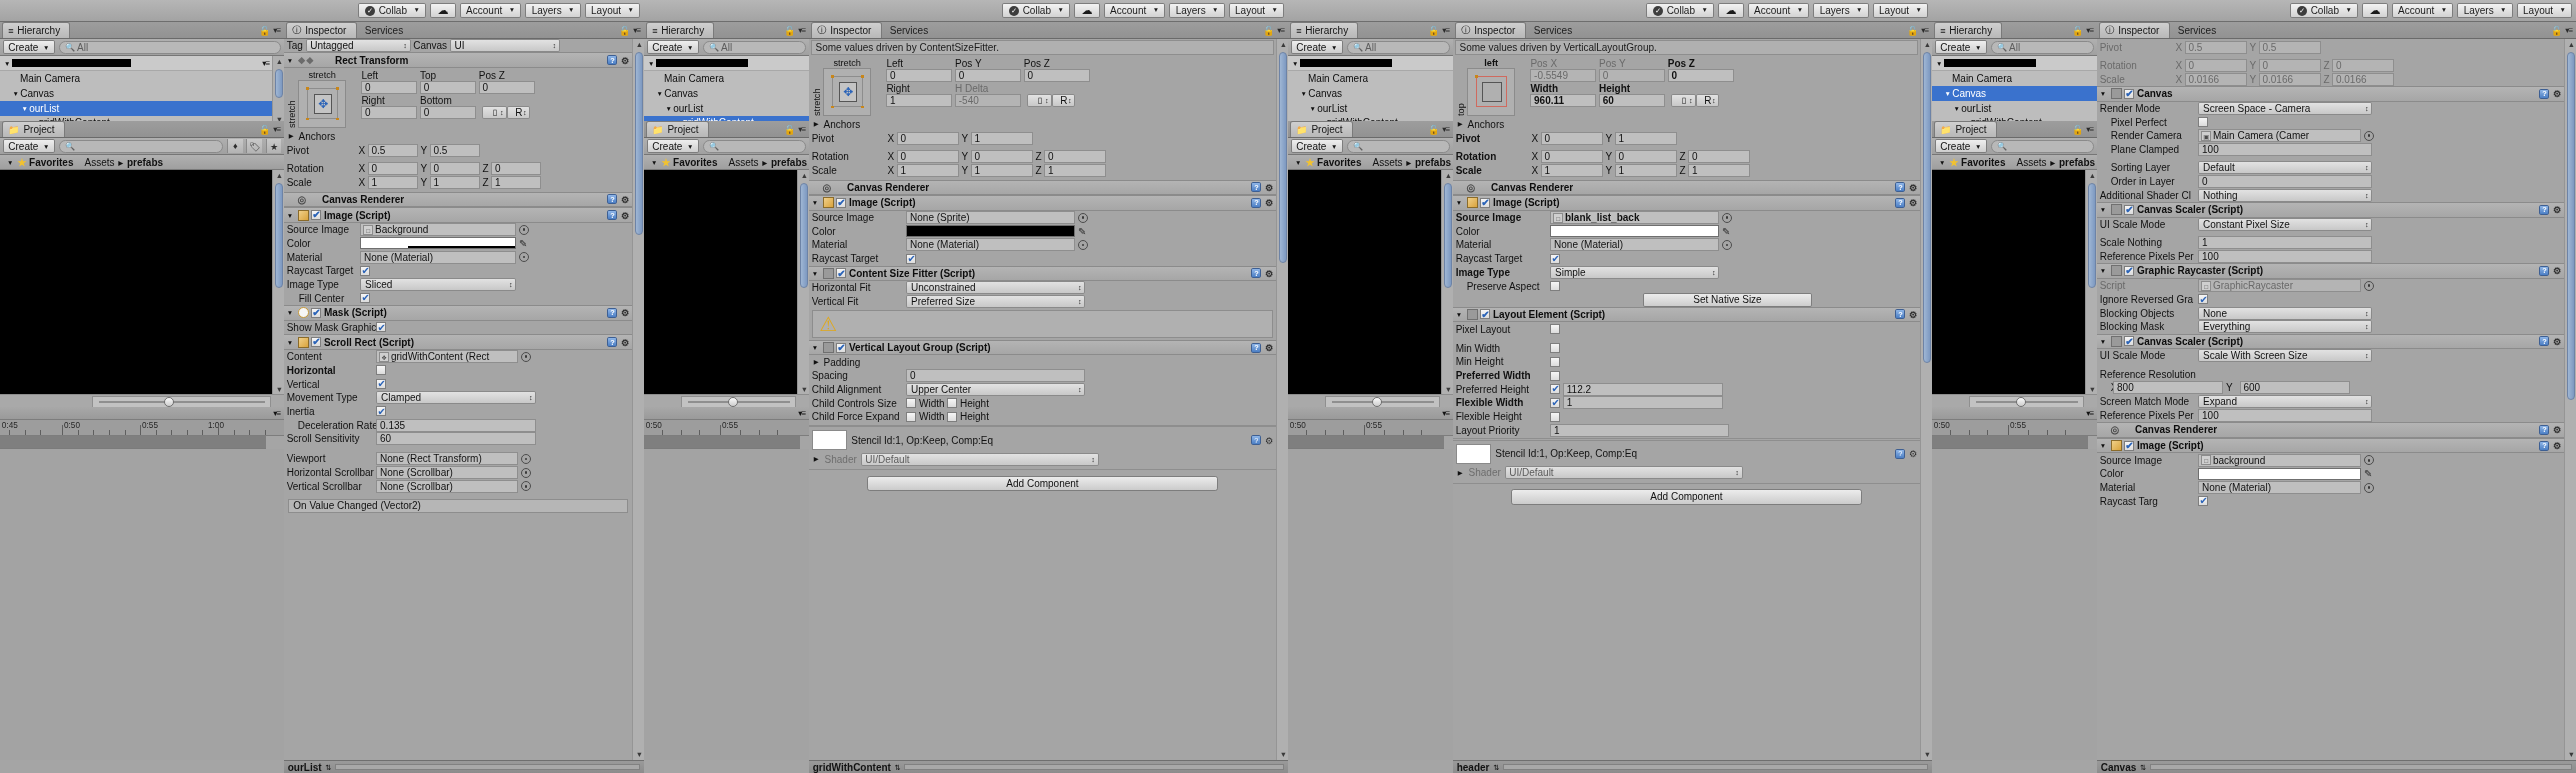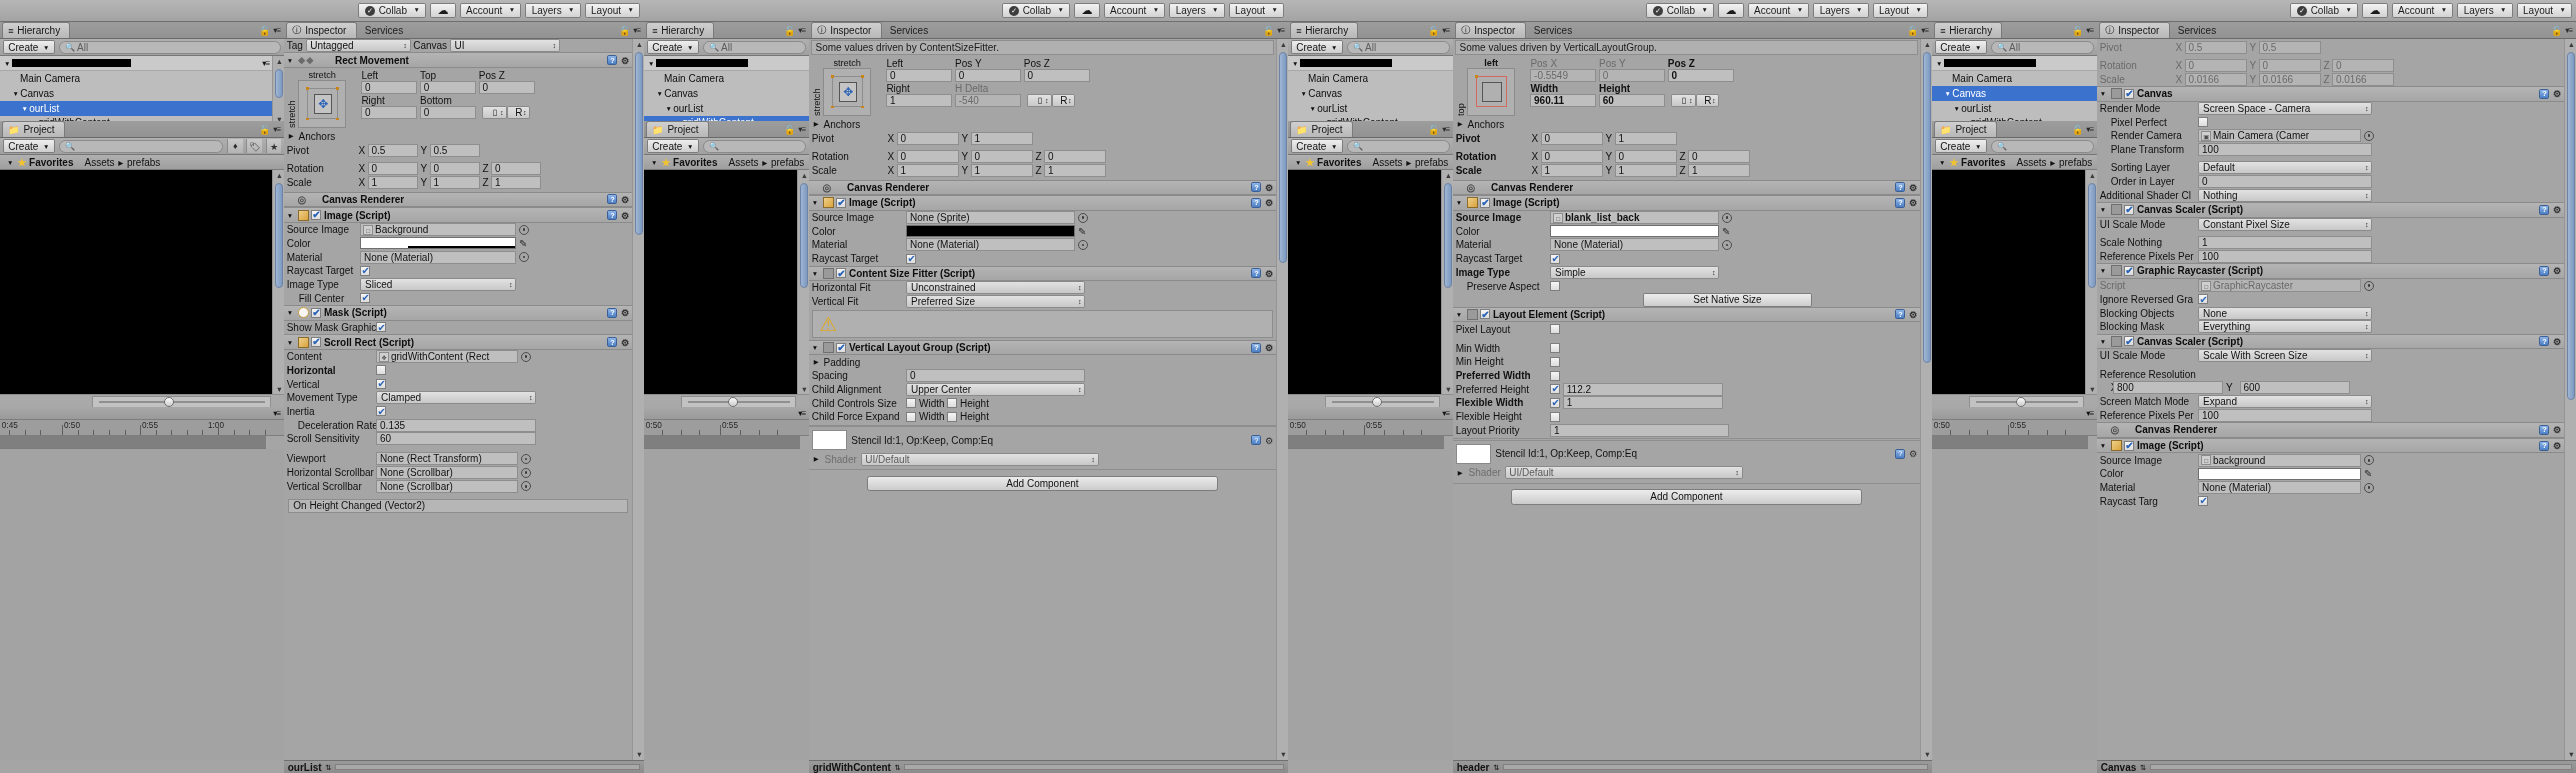--- a/index.html
+++ b/index.html
@@ -125,21 +125,21 @@
     height: 15.6px; background: linear-gradient(#b0b0b0,#9f9f9f);
     display: flex; align-items: center; font-size: 10px;
     border-bottom: 0.9px solid #7a7a7a;
   }
   .favtab {
     padding: 0 5.5px; height: 15.6px; display: flex; align-items: center; gap: 2.7px;
     font-weight: bold;
   }
   .star { color: #f2c230; font-size: 10px; }
   .crumb { padding: 0 5.5px; display: flex; align-items: center; gap: 3.7px; }
-  .crumb b { font-weight: normal; }
+  .crumb b { font-weight: bold; }
   .projbody { background: #000; position: relative; overflow: hidden; }
   .iconbtn {
     width: 15.6px; height: 13.7px; display: flex; align-items: center; justify-content: center;
     border-left: 0.9px solid #8a8a8a; font-size: 9.2px; color: #2e2e2e;
     background: linear-gradient(#c9c9c9,#b3b3b3);
   }
   .hsliderrow {
     height: 13.7px; background: #a9a9a9; display: flex; align-items: center;
     border-top: 0.9px solid #8d8d8d;
   }
@@ -496,21 +496,21 @@
             </div>
         <span class="fieldlbl">Canvas</span>
         <div class="dd" style="width:110px;">
               <span>UI</span>
             </div>
       </div>
 
       <div class="comphdr">
         <span class="fold">▼</span>
         <span style="font-size:9.2px;color:#6a6a6a;">❖❖</span>
-        <span style="margin-left:18.3px;">Rect Movement</span>
+        <span style="margin-left:18.3px;">Rect Transform</span>
         <span class="hdrright">
           <span class="helpic">?</span>
           <span class="gearic">⚙</span>
         </span>
       </div>
 
       <div style="display:flex;padding:1.8px 2.7px;gap:3.7px;">
         <div style="width:71px;">
           <div style="text-align:center;font-size:9.2px;">stretch</div>
           <div style="display:flex;gap:1.8px;">
@@ -749,21 +749,21 @@
       </div>
       <div class="row">
         <span class="lab" style="width:87px;">Vertical Scrollbar</span>
         <div class="inp" style="width:142px;">
               <span>None (Scrollbar)</span>
             </div>
         <span class="pickdot"></span>
       </div>
       <div style="height:5.5px;"></div>
       <div style="margin:0 3.7px;background:#b6b6b6;border:0.9px solid #8d8d8d;height:14.7px;display:flex;align-items:center;padding:0 4.6px;font-size:10px;">
-        <span>On Height Changed (Vector2)</span>
+        <span>On Value Changed (Vector2)</span>
       </div>
     </div>
     <div class="vsb" style="right:0;top:17.4px;bottom:13px;height:auto;">
       <span class="up">▲</span>
       <div class="thumb" style="top:13px;height:183px;"></div>
       <span class="dn">▼</span>
     </div>
     <div class="statusbar">
       <span>ourList</span>
       <span class="grip">⇅</span>
@@ -1781,21 +1781,21 @@
       </div>
       <div class="row">
         <span class="lab" style="width:96px;padding-left:11px;">Render Camera</span>
         <div class="inp obj" style="width:163px;">
               <span class="objic">▣</span>
               <span>Main Camera (Camer</span>
             </div>
         <span class="pickdot"></span>
       </div>
       <div class="row">
-        <span class="lab" style="width:96px;padding-left:11px;">Plane Transform</span>
+        <span class="lab" style="width:96px;padding-left:11px;">Plane Clamped</span>
         <div class="inp" style="width:174px;">
               <span>100</span>
             </div>
       </div>
       <div style="height:4.6px;"></div>
       <div class="row">
         <span class="lab" style="width:96px;padding-left:11px;">Sorting Layer</span>
         <div class="dd" style="width:174px;">
               <span>Default</span>
             </div>

